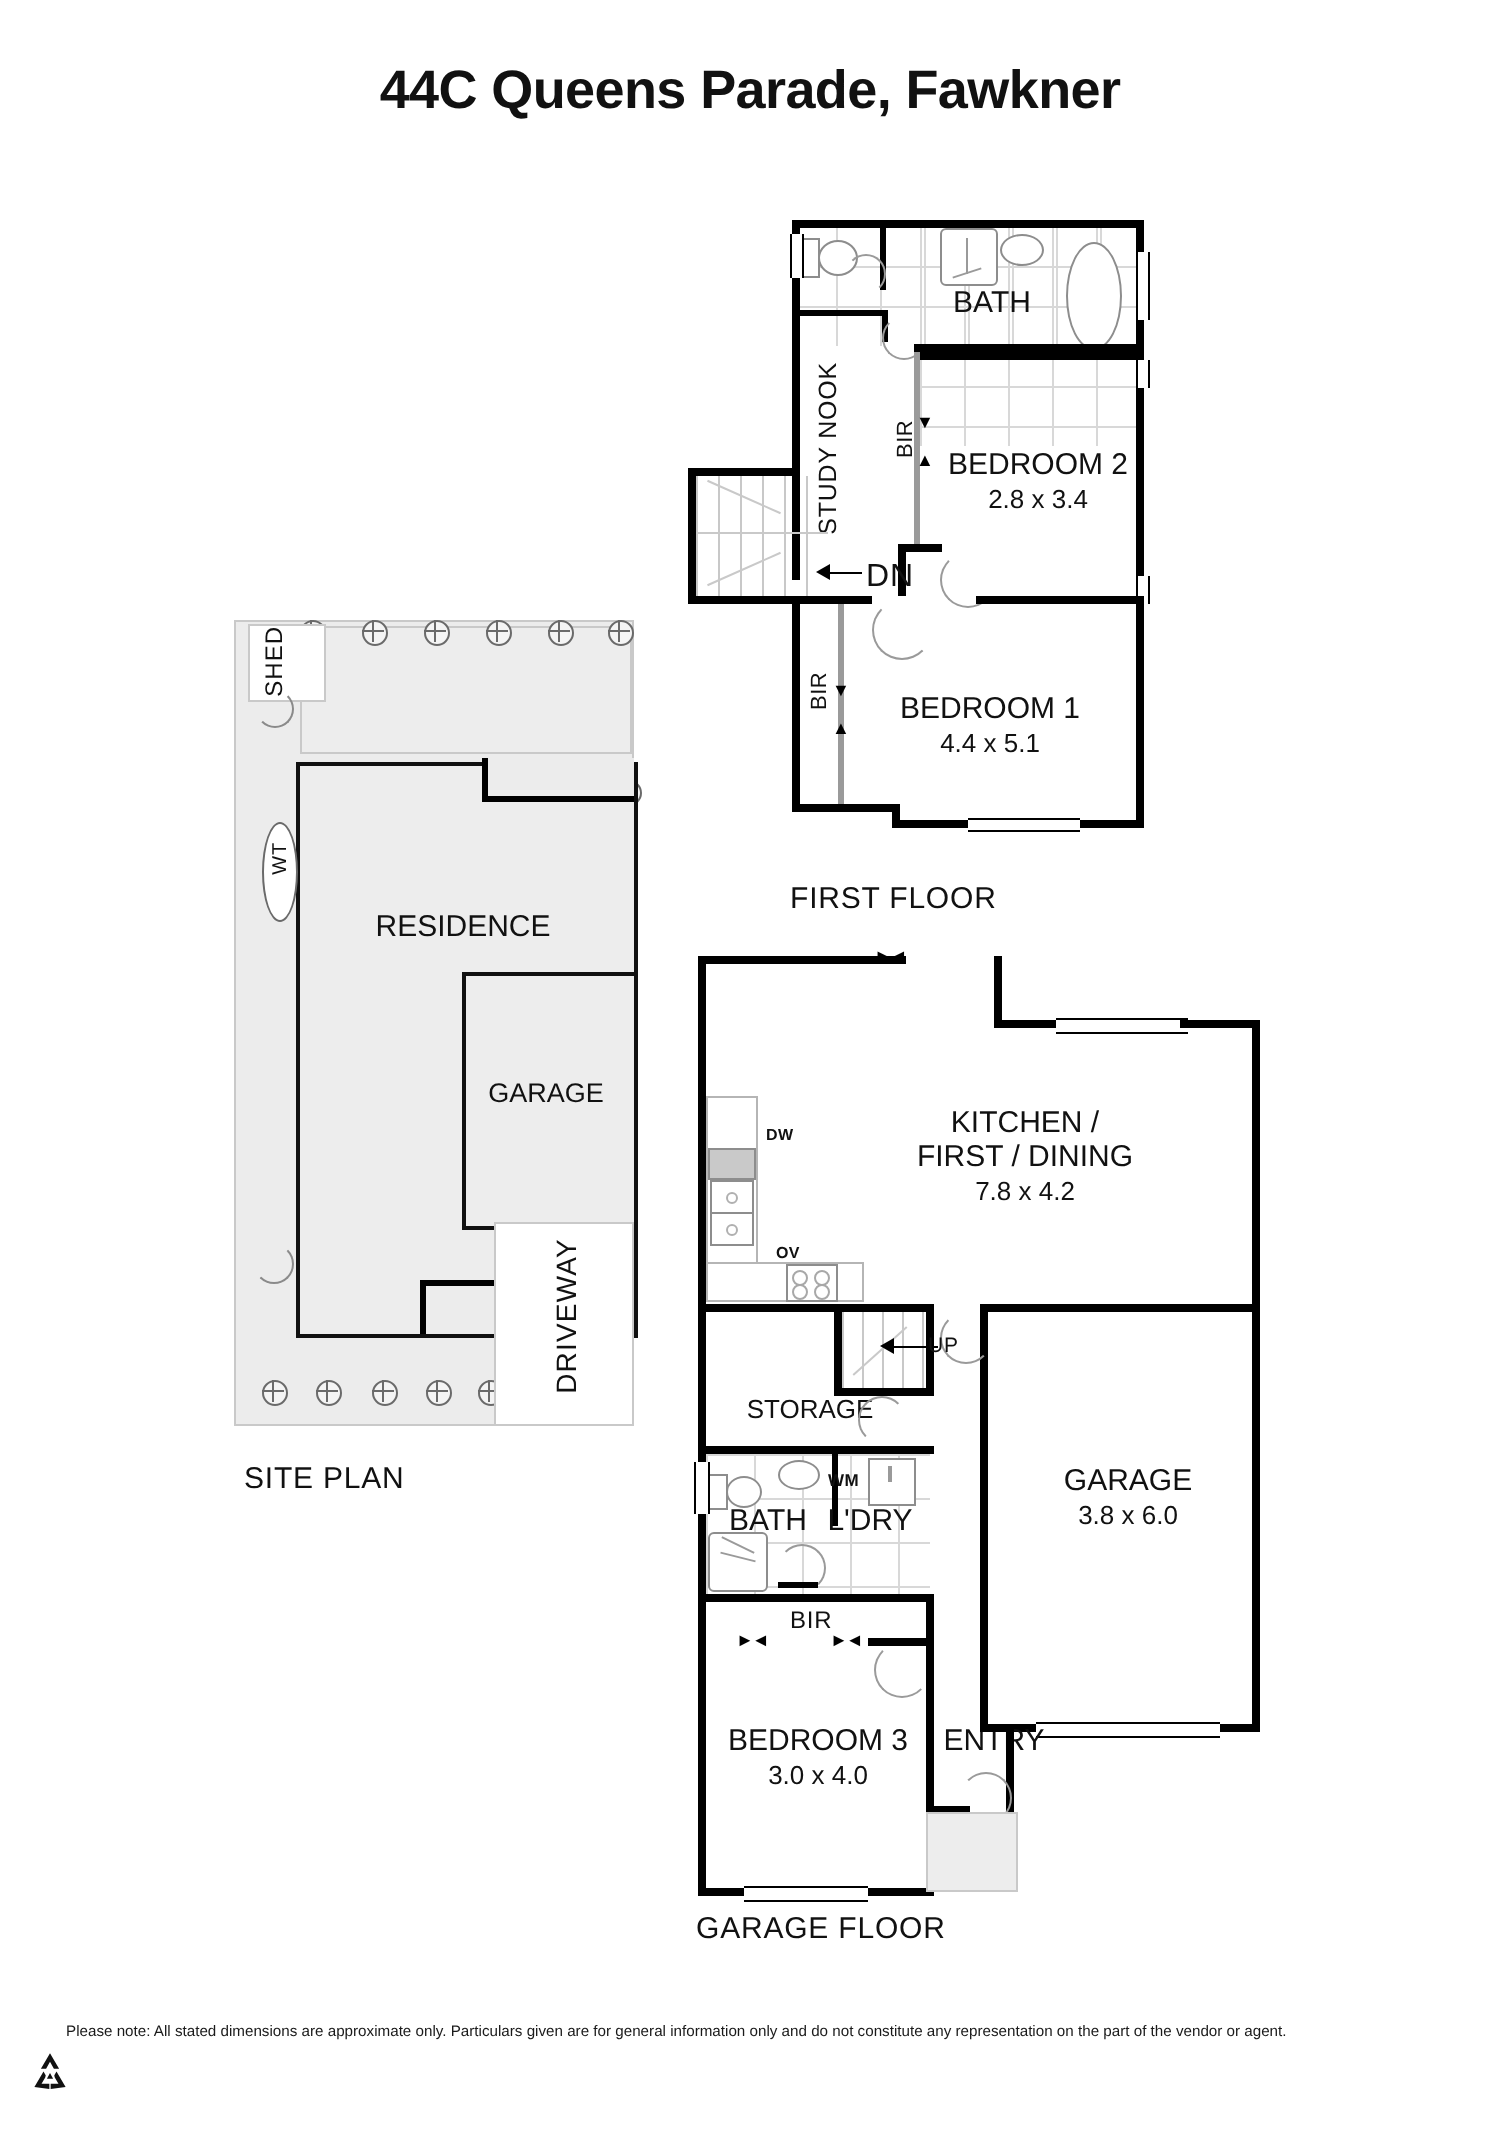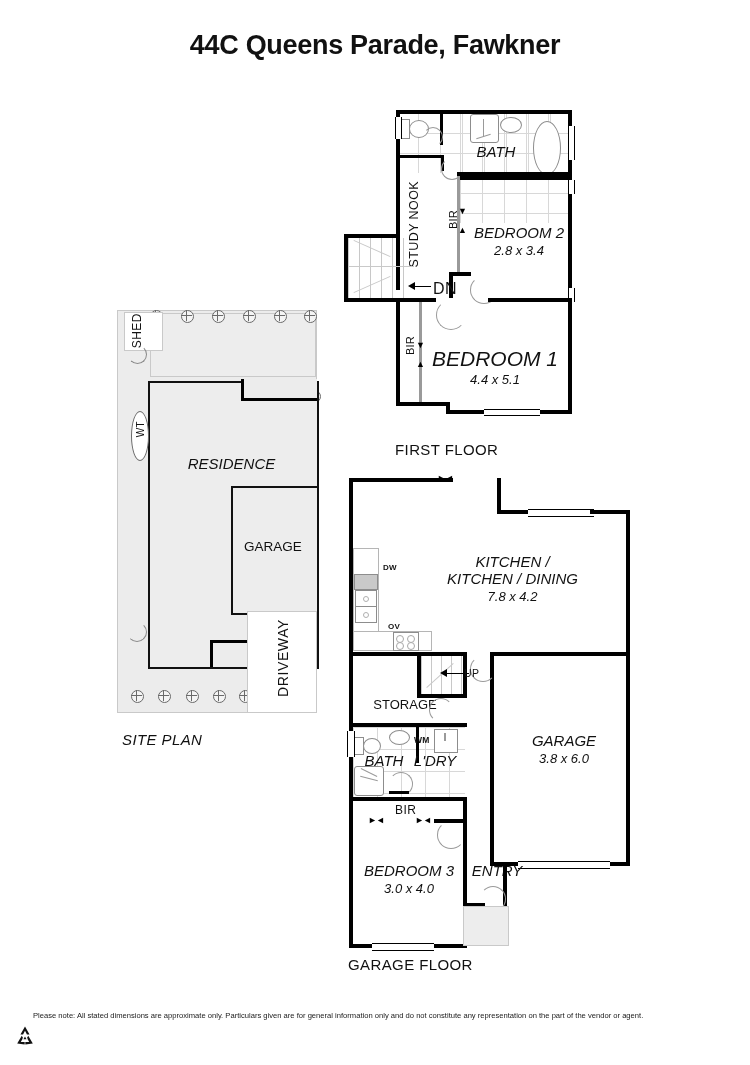--- a/index.html
+++ b/index.html
@@ -19,21 +19,21 @@
   }
 
   
   .wall{position:absolute;background:#000;}
   .thinwall{position:absolute;background:#000;}
   .fill{position:absolute;background:#fff;}
   .room-label{
     position:absolute;text-align:center;white-space:nowrap;color:#111;
     line-height:1.12;
   }
-  .rl-big{font-size:14.5px;font-style:italic;}
+  .rl-big{font-size:14.5px;}
   .rl-mid{font-size:13.5px;}
   .rl-sm{font-size:11.5px;}
   .rl-xs{font-size:8.5px;letter-spacing:.2px;}
   .vert{
     writing-mode:vertical-rl;transform:rotate(180deg);
   }
 
   
   .tile{
     position:absolute;
@@ -142,21 +142,21 @@
   <div class="site-white" style="left:247px;top:611px;width:68px;height:100px;"></div>
   <div class="caption vert" style="left:275px;top:619px;font-size:14px;letter-spacing:.6px;">DRIVEWAY</div>
 
   <div class="room-label rl-big" style="left:148px;top:456px;width:167px;font-size:15px;">RESIDENCE</div>
 
   <div class="wt-oval" style="left:131px;top:411px;width:16px;height:48px;"></div>
   <div class="caption vert" style="left:135px;top:421px;font-size:10px;">WT</div>
 
   <div class="swing" style="left:127px;top:622px;width:18px;height:18px;border-color:transparent #8a8a8a #8a8a8a transparent;"></div>
 
-  <div class="caption" style="left:122px;top:731px;font-size:15px;font-style:italic;">SITE PLAN</div>
+  <div class="caption" style="left:122px;top:731px;font-size:15px;">SITE PLAN</div>
 </div>
 
 <div>
 
   <div class="tile" style="left:396px;top:113px;width:176px;height:60px;background-size:22px 20px;"></div>
   <div class="tile" style="left:460px;top:113px;width:112px;height:110px;background-size:22px 20px;"></div>
 
   <div class="fixture fx-round" style="left:409px;top:120px;width:18px;height:16px;"></div>
   <div class="fixture" style="left:399px;top:119px;width:9px;height:18px;"></div>
 
@@ -227,21 +227,21 @@
   <div class="wall" style="left:446px;top:410px;width:126px;height:4px;"></div>
   <div class="window" style="left:484px;top:409px;width:56px;height:5px;"></div>
 
   <div class="thinwall" style="left:419px;top:302px;width:3px;height:100px;background:#9a9a9a;"></div>
   <div class="caption vert rl-xs" style="left:404px;top:336px;font-size:11px;">BIR</div>
   <div class="slide-v" style="left:416px;top:341px;">▼<br><span style="position:relative;top:10px;">▲</span></div>
 
   <div class="swing" style="left:436px;top:300px;width:28px;height:28px;border-color:transparent transparent #9a9a9a #9a9a9a;"></div>
 
   <div class="room-label rl-big" style="left:424px;top:347px;width:142px;">
-    <span style="font-size:21px;">BEDROOM 1</span><br>
+    <span style="font-size:15px;">BEDROOM 1</span><br>
     <span style="font-size:13px;">4.4 x 5.1</span>
   </div>
 
   <div class="caption" style="left:395px;top:441px;font-size:15px;">FIRST FLOOR</div>
 </div>
 
 <div>
 
   <div class="wall" style="left:349px;top:478px;width:104px;height:4px;"></div>
   <div class="slide" style="left:437px;top:474px;">►◄</div>
@@ -263,21 +263,21 @@
   <div class="fixture" style="left:353px;top:631px;width:77px;height:18px;border-color:#b5b5b5;"></div>
   <div class="caption rl-xs" style="left:388px;top:622px;font-size:8px;font-weight:600;">OV</div>
   <div class="fixture" style="left:393px;top:632px;width:24px;height:17px;"></div>
   <div class="fixture fx-round" style="left:396px;top:635px;width:6px;height:6px;border-color:#a8a8a8;"></div>
   <div class="fixture fx-round" style="left:407px;top:635px;width:6px;height:6px;border-color:#a8a8a8;"></div>
   <div class="fixture fx-round" style="left:396px;top:642px;width:6px;height:6px;border-color:#a8a8a8;"></div>
   <div class="fixture fx-round" style="left:407px;top:642px;width:6px;height:6px;border-color:#a8a8a8;"></div>
 
   <div class="room-label rl-big" style="left:420px;top:554px;width:185px;">
     <span style="font-size:15px;">KITCHEN /</span><br>
-    <span style="font-size:15px;">KITCHEN / DINING</span><br>
+    <span style="font-size:15px;">FIRST / DINING</span><br>
     <span style="font-size:13px;">7.8 x 4.2</span>
   </div>
 
   <div class="wall" style="left:349px;top:652px;width:118px;height:4px;"></div>
   <div class="wall" style="left:490px;top:652px;width:140px;height:4px;"></div>
   <div class="wall" style="left:490px;top:652px;width:4px;height:214px;"></div>
   <div class="swing" style="left:470px;top:656px;width:24px;height:24px;border-color:transparent transparent #9a9a9a #9a9a9a;"></div>
 
   <div class="wall" style="left:417px;top:654px;width:4px;height:44px;"></div>
   <div class="wall" style="left:417px;top:694px;width:50px;height:4px;"></div>

